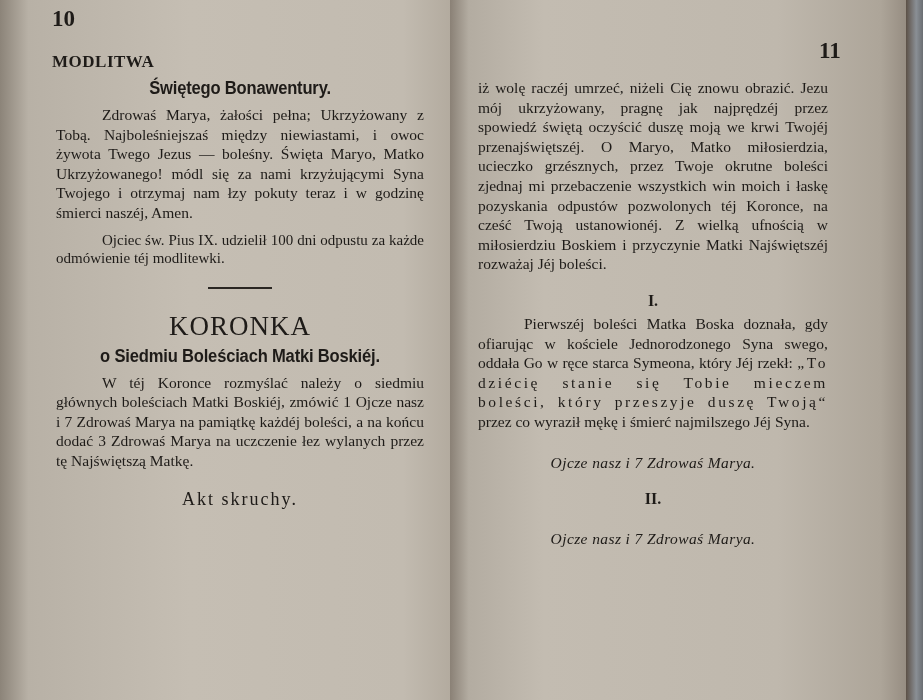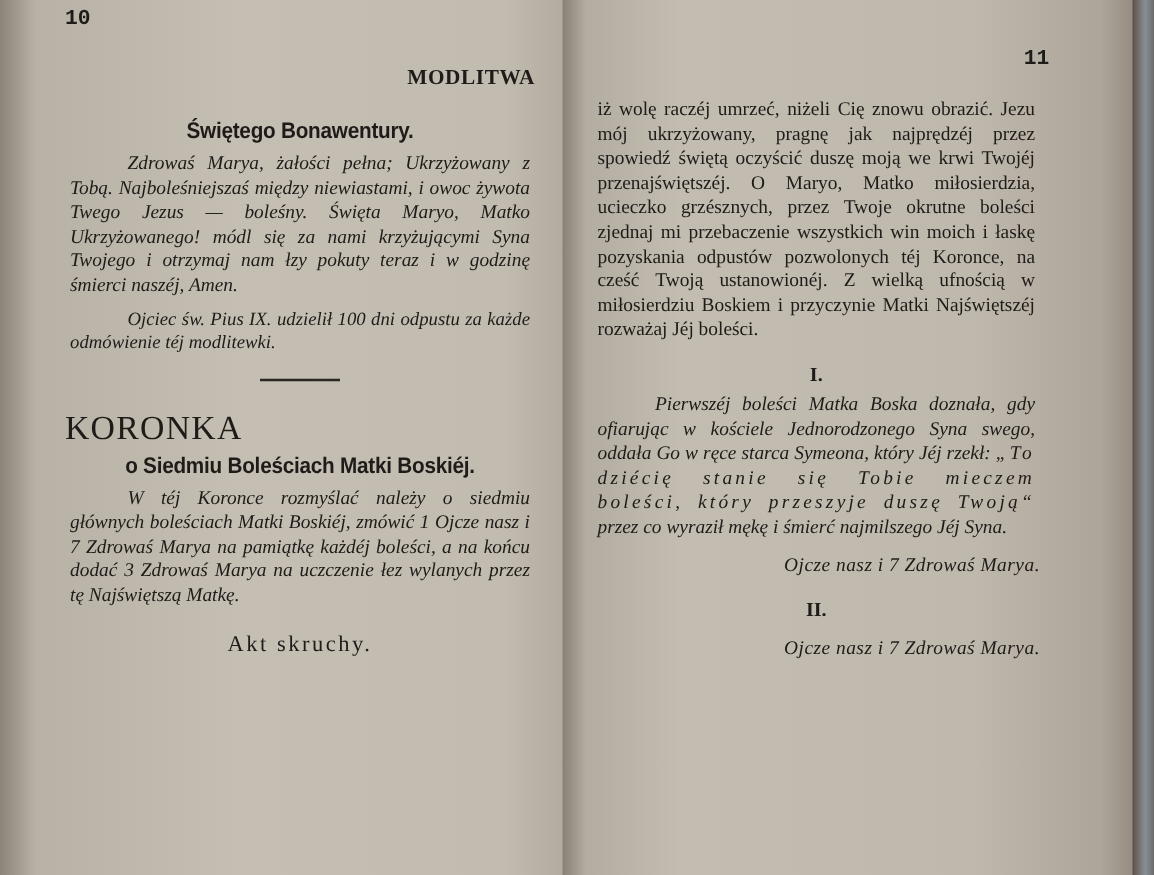--- a/index.html
+++ b/index.html
@@ -23,58 +23,58 @@
   }
   .gutter {
     position: absolute; left: 471px; top: 0; width: 6px; height: 700px;
     background: linear-gradient(90deg, #4a3a2c, #6b5a48, #3e3024);
   }
   .edge-right {
     position: absolute; left: 906px; top: 0; width: 17px; height: 700px;
     background: linear-gradient(90deg, #5c5046, #8a8f95 60%, #6a6e72);
   }
   .page-num {
-    position: absolute; font-size: 17px; font-weight: bold; font-family: Liberation Mono, monospace;
+    position: absolute; font-size: 23px; font-weight: bold;
   }
   .left .page-num { left: 52px; top: 6px; }
   .right .page-num { left: 369px; top: 38px; }
 
   .content { position: absolute; }
   .left .content { left: 52px; top: 52px; width: 376px; }
   .right .content { left: 24px; top: 74px; width: 358px; }
 
   p {
     margin: 4px; font-size: 15.5px; line-height: 19.6px; text-align: justify;
     text-align-last: left;
   }
-  p.indent { text-indent: 46px; font-style: italic; }
+  p.indent { text-indent: 46px; }
   .h-modlitwa {
-    text-align: right; font-weight: bold; font-size: 17px;
-    letter-spacing: 0.5px; margin-bottom: 22px;
+    text-align: left; font-weight: bold; font-size: 17px;
+    letter-spacing: 0.5px; margin-bottom: 6px;
   }
   .h-sans {
     font-family: "Liberation Sans", "DejaVu Sans", sans-serif;
     font-weight: bold; text-align: center; font-size: 18px; letter-spacing: -0.2px;
     transform: scaleX(0.92); margin-bottom: 6px;
   }
   .h-koronka {
-    font-size: 27px; letter-spacing: 1px; margin-bottom: 4px;
+    text-align: center; font-size: 27px; letter-spacing: 1px; margin-bottom: 4px;
   }
   .h-akt {
     text-align: center; font-weight: normal; font-size: 18px; letter-spacing: 2px;
     margin: 18px 0 12px;
   }
   .note { font-size: 15px; line-height: 18px; margin-top: 8px; }
   .rule {
     width: 64px; height: 2px; background: #2a2622; margin: 20px auto 22px;
   }
   .roman { text-align: center; font-weight: bold; font-size: 16px; margin: 18px 0 4px; }
   .spaced { letter-spacing: 2.6px; }
   .refrain {
-    text-align: right; font-style: italic; font-size: 15.5px; margin-top: 12px;
+    text-align: center; font-style: italic; font-size: 15.5px; margin-top: 22px;
     letter-spacing: 0.4px;
   }
 </style>
 </head>
 <body>
 
 <div class="spread">
 
   <div class="page left">
     <div class="page-num">10</div>

